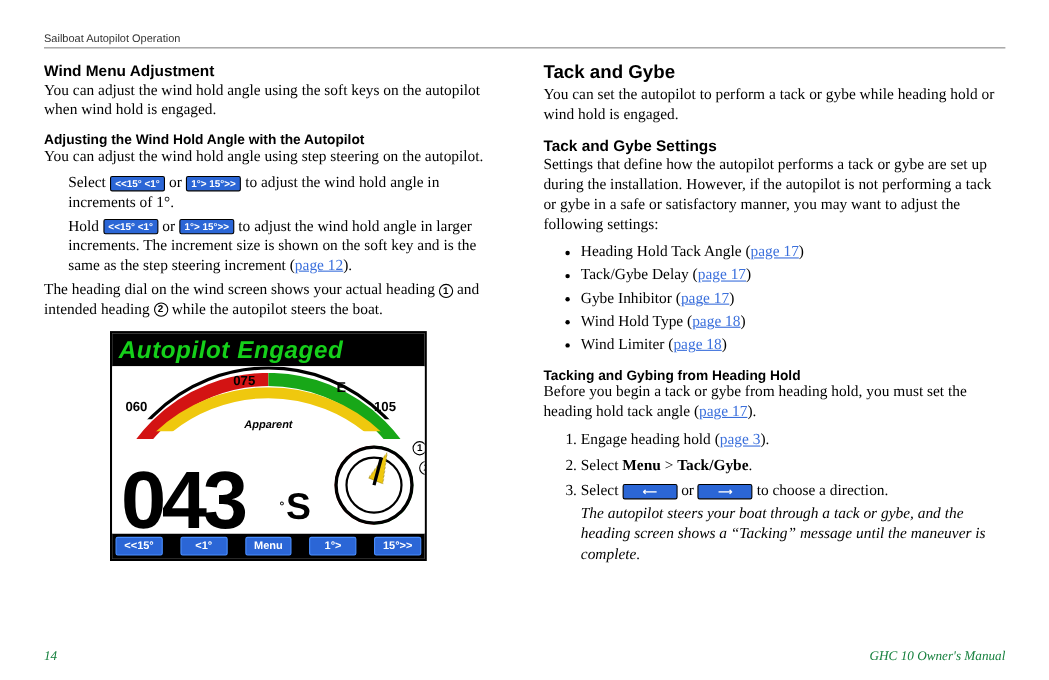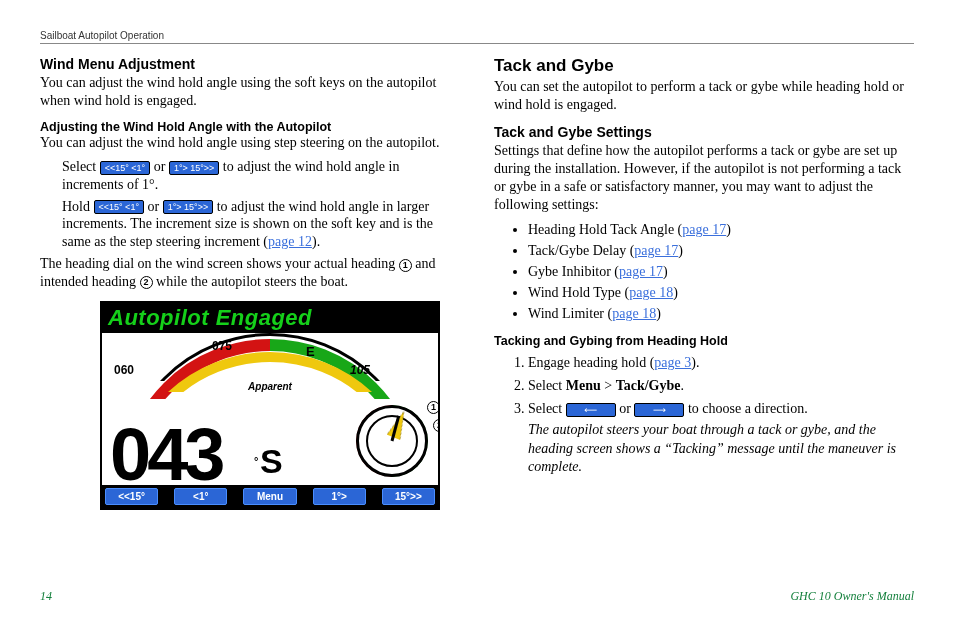--- a/index.html
+++ b/index.html
@@ -60,21 +60,21 @@
   a.link { color: #3a6fdc; text-decoration: underline; cursor: pointer; }
 
   
   .key {
     display: inline-block;
     vertical-align: middle;
     background: #2b66d6;
     color: #fff;
     font-family: Arial, Helvetica, sans-serif;
     font-size: 9px;
-    font-weight: normal;
+    font-weight: bold;
     border-radius: 2px;
     border: 1px solid #000;
     padding: 0 4px;
     height: 14px;
     line-height: 12px;
     min-width: 50px;
     text-align: center;
   }
   .key.half { min-width: 48px; }
 
@@ -88,21 +88,21 @@
     font-family: Arial, sans-serif;
     font-size: 9px;
     font-weight: bold;
     text-align: center;
     line-height: 11px;
     vertical-align: middle;
   }
 
   
   .ap-shot {
-    width: 340px;
+    width: 288px;
     border: 2px solid #000;
     margin: 10px 16px 0 60px;
     background: #fff;
   }
   .ap-top {
     background: #000;
     color: #15d01a;
     font-family: Arial, sans-serif;
     font-style: italic;
     font-weight: bold;
@@ -147,21 +147,21 @@
   }
   .ap-tick {
     position: absolute;
     font-family: Arial, sans-serif;
     font-weight: bold;
     font-size: 12px;
   }
   .ap-tick.t060 { left: 12px; top: 30px; }
   .ap-tick.t075 { left: 110px; top: 6px; }
   .ap-tick.tE   { left: 204px; top: 11px; font-size: 13px; }
-  .ap-tick.t105 { left: 248px; top: 30px; font-style: italic; }
+  .ap-tick.t105 { left: 238px; top: 30px; }
 
   .ap-arc {
     position: absolute;
     left: 50%; top: 0px;
     width: 300px; height: 300px;
     transform: translateX(-50%);
     border-radius: 50%;
   }
   .ap-arc.outer { border: 3px solid #000; background: none; clip-path: inset(0 0 252px 0); }
   .ap-arc.red   { border: 12px solid #d31313; top: 6px; clip-path: polygon(0 0, 50% 0, 50% 20%, 0 20%); }
@@ -335,20 +335,23 @@
 
       <ul class="bullets">
         <li><span>Heading Hold Tack Angle (</span><a class="link">page 17</a><span>)</span></li>
         <li><span>Tack/Gybe Delay (</span><a class="link">page 17</a><span>)</span></li>
         <li><span>Gybe Inhibitor (</span><a class="link">page 17</a><span>)</span></li>
         <li><span>Wind Hold Type (</span><a class="link">page 18</a><span>)</span></li>
         <li><span>Wind Limiter (</span><a class="link">page 18</a><span>)</span></li>
       </ul>
 
       <h4 class="minor">Tacking and Gybing from Heading Hold</h4>
+      <p>
+        <span>Before you begin a tack or gybe from heading hold, you must set the heading hold tack angle (</span><a class="link">page 17</a><span>).</span>
+      </p>
 
       <ol class="steps">
         <li>
           <span>Engage heading hold (</span><a class="link">page 3</a><span>).</span>
         </li>
         <li>
           <span>Select </span><span class="bold">Menu</span><span> &gt; </span><span class="bold">Tack/Gybe</span><span>.</span>
         </li>
         <li>
           <span>Select </span>

